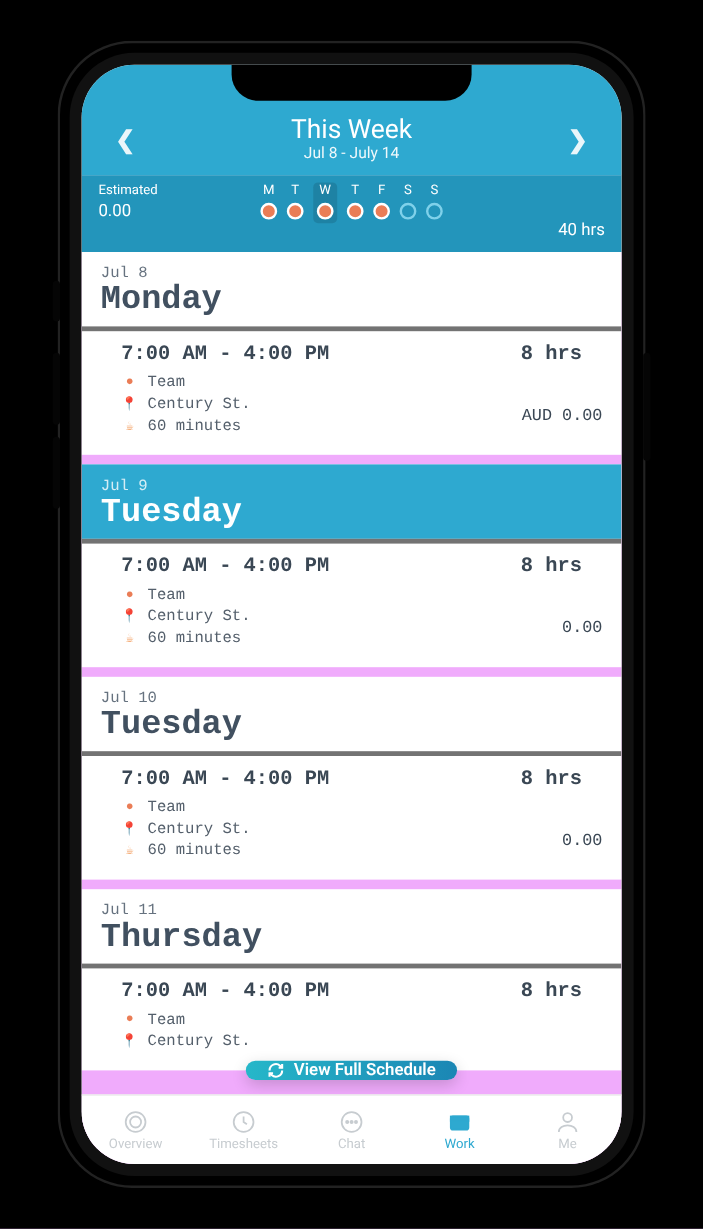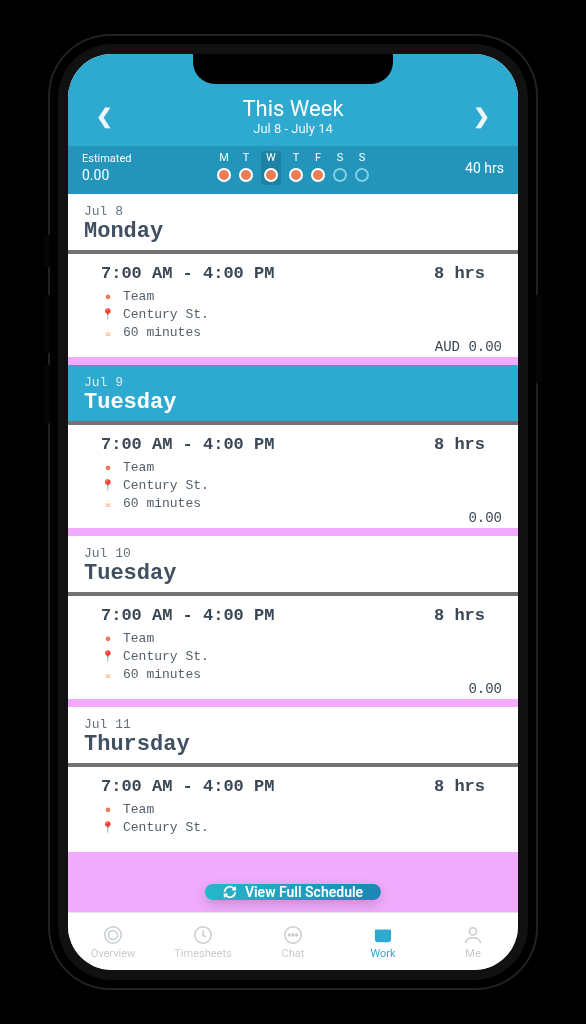--- a/index.html
+++ b/index.html
@@ -69,48 +69,49 @@
   .app-header .title { font-size:22px; font-weight:400; }
   .app-header .sub { font-size:13px; opacity:.92; }
   .arrow { font-size:20px; font-weight:700; opacity:.9; cursor:pointer; }
 
   .week-bar {
     background:#2395bb;
     display:flex;
     align-items:center;
     padding: 6px 14px 10px;
     color:#fff;
+    flex-direction:column;
   }
   .wb-left { flex:0 0 auto; margin-right:auto; }
   .wb-left .elab { font-size:11px; display:block; }
   .wb-left .eval { font-size:14px; }
   .wb-days { display:flex; gap:8px; position:absolute; left:50%; transform:translateX(-50%);}
   .wb-day { text-align:center; font-size:11px; }
   .wb-dot { width:14px; height:14px; border-radius:50%; margin:4px auto 0; }
   .wb-dot.fill { background:#ea7d56; border:2px solid #fff; }
   .wb-dot.hollow { border:2px solid #7fd1ea; background:transparent; }
   .wb-day.current { background:rgba(0,0,0,.12); border-radius:4px; padding:0 3px 3px; }
   .wb-right { flex:0 0 auto; margin-left:auto; font-size:14px; }
   .week-bar-wrap { position:relative; }
 
   
   .content { flex:1; overflow:hidden; background:#f0abfc;font-family:Liberation Mono, monospace; }
   .day-block { background:#fff; margin-bottom:8px; }
   .day-header { padding:10px 16px 6px; color:#415060; }
   .day-header.blue { background:#2ea9d0; color:#fff; }
   .day-date { font-size:13px; opacity:.8; }
-  .day-name { font-size:22px; font-weight:700; }
+  .day-name { font-size:28px; font-weight:700; }
   .shift { padding:10px 33px 14px; color:#3a4754; position:relative; border-top:4px solid #737373;}
   .shift-top { display:flex; justify-content:space-between; font-weight:700; font-size:17px; margin-bottom:6px; }
   .shift-row { display:flex; align-items:center; gap:8px; font-size:13px; margin:3px 0; color:#545f6b;}
   .shift-row .ico { width:14px; text-align:center; font-size:11px; }
   .ico-team { color:#ea7d56; }
   .ico-loc  { color:#f29b5a; }
   .ico-cup  { color:#f29b5a; }
-  .shift-cost { position:absolute; right:16px; bottom:2px; font-size:14px; color:#3a4754; }
+  .shift-cost { position:absolute; right:16px; bottom:24px; font-size:14px; color:#3a4754; }
 
   .full-sched {
     position:absolute;
     bottom:70px; left:50%; transform:translateX(-50%);
     background:linear-gradient(90deg,#26b7c9,#1b86b4);
     color:#fff; font-size:14px; font-weight:600;
     padding:0 18px; border-radius:22px;
     display:flex; align-items:center; gap:8px;
     cursor:pointer; box-shadow:0 4px 12px rgba(0,0,0,.18);
   }

